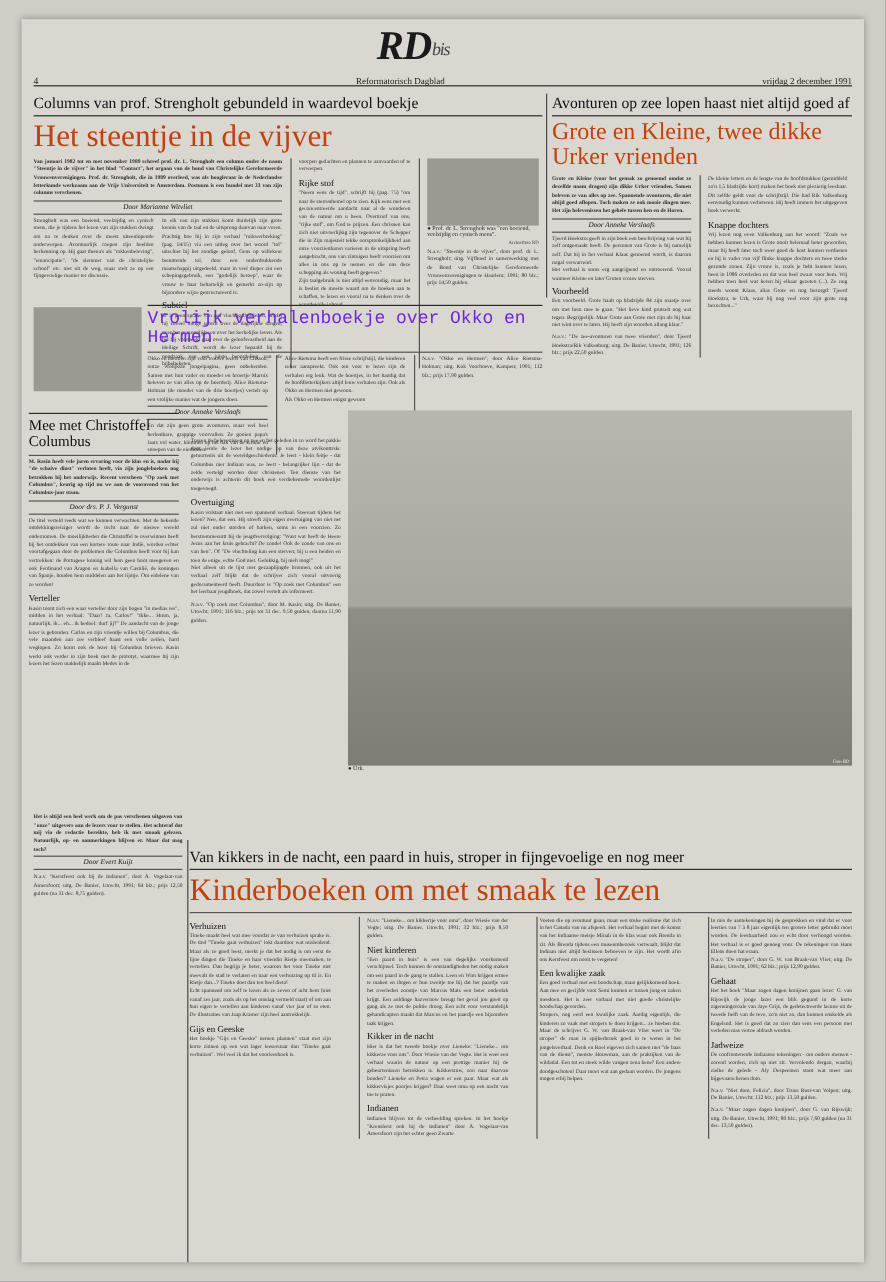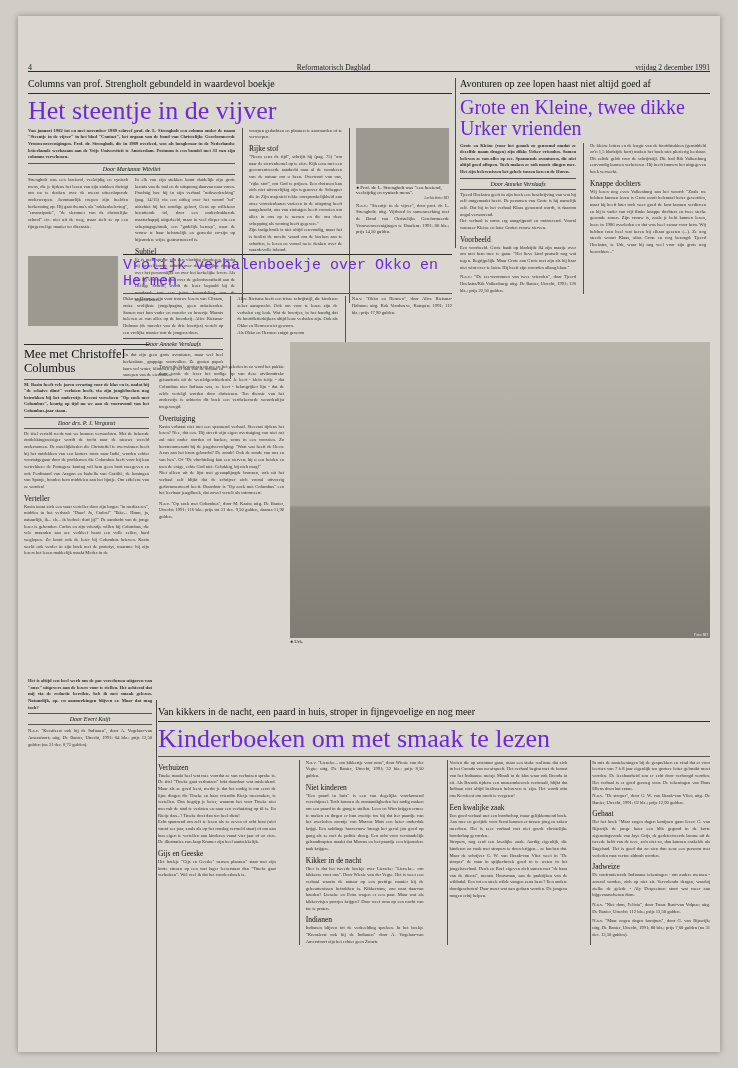--- a/index.html
+++ b/index.html
@@ -9,24 +9,24 @@
   
   .masthead{position:relative;height:46px;}
   .logo{position:absolute;left:296px;top:4px;font-family:"Liberation Serif",serif;font-weight:bold;font-style:italic;font-size:34px;color:#1a1a1a;letter-spacing:-1px;}
   .logo .sub{position:absolute;left:46px;top:14px;font-size:15px;font-weight:normal;color:#444;}
   .headline-rule{position:absolute;left:10px;right:10px;top:55px;border-top:1px solid #2b2b2b;}
   .topline{position:absolute;left:10px;right:10px;top:44px;height:12px;display:flex;justify-content:space-between;align-items:flex-end;font-size:7px;color:#1a1a1a;font-family:"Liberation Serif",serif;}
   .topline .center{font-size:7.5px;}
   .topline .right{font-size:7.5px;}
   .topline .left{font-size:8px;}
 
-  .kicker{font-size:10px;color:#111;margin:0 0 2px 0;line-height:1.25;}
+  .kicker{font-size:13px;color:#111;margin:0 0 2px 0;line-height:1.25;}
   .rule{border-top:1px solid #2b2b2b;margin:2px 0 3px 0;}
   .rule-thin{border-top:.6px solid #555;margin:2px 0;}
-  h1.title{font-family:"Liberation Serif",serif;font-weight:normal;font-size:26px;line-height:1.05;margin:2px 0 4px 0;color:#6d28d9;}
+  h1.title{font-family:"Liberation Serif",serif;font-weight:normal;font-size:26px;line-height:1.05;margin:2px 0 4px 0;color:#c2410c;}
   h1.title.mid{font-size:20px;}
   h2.title{font-family:Liberation Mono, monospace;font-weight:normal;font-size:15px;line-height:1.08;margin:2px 0 3px 0;color:#6d28d9;}
   h3.title{font-family:"Liberation Serif",serif;font-weight:normal;font-size:12.5px;line-height:1.1;margin:2px 0 3px 0;color:#111;}
   .byline{font-size:6px;font-style:italic;text-align:center;color:#111;margin:2px 0;}
   .sub-head{font-size:7.5px;font-weight:normal;margin:3px 0 1px 0;color:#111;}
   .col{box-sizing:border-box;}
 
   .block{position:absolute;}
   .vline{position:absolute;top:0;bottom:0;border-left:.6px solid #4a4a4a;}
 
@@ -39,20 +39,26 @@
 
   .tiny{font-size:4.6px;line-height:1.45;color:#2d2d2d;text-align:justify;}
   .colrule{border-left:.6px solid #55534d;}
 </style>
 </head>
 <body>
 
 <div class="page">
  <div class="sheet">
 
+  <div class="masthead">
+    <div class="logo">
+      <span>RD</span>
+      <span class="sub">bis</span>
+    </div>
+  </div>
 
   <div class="topline">
     <div class="left">4</div>
     <div class="center">Reformatorisch Dagblad</div>
     <div class="right">vrijdag 2 december 1991</div>
   </div>
   <div class="headline-rule"></div>
 
   <div class="block" style="left:10px;top:62px;width:424px;">
     <div class="kicker">Columns van prof. Strengholt gebundeld in waardevol boekje</div>

